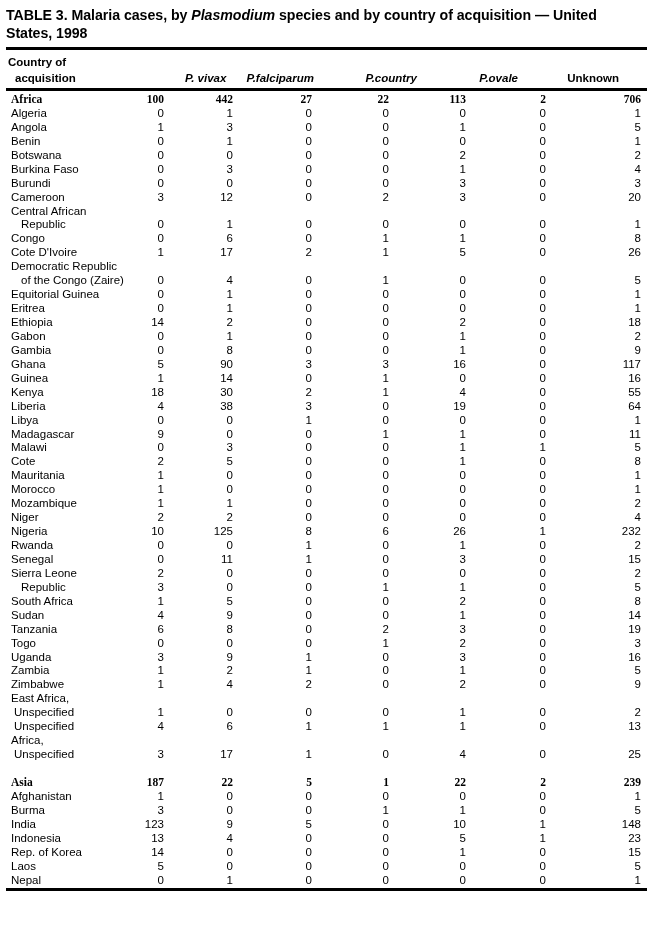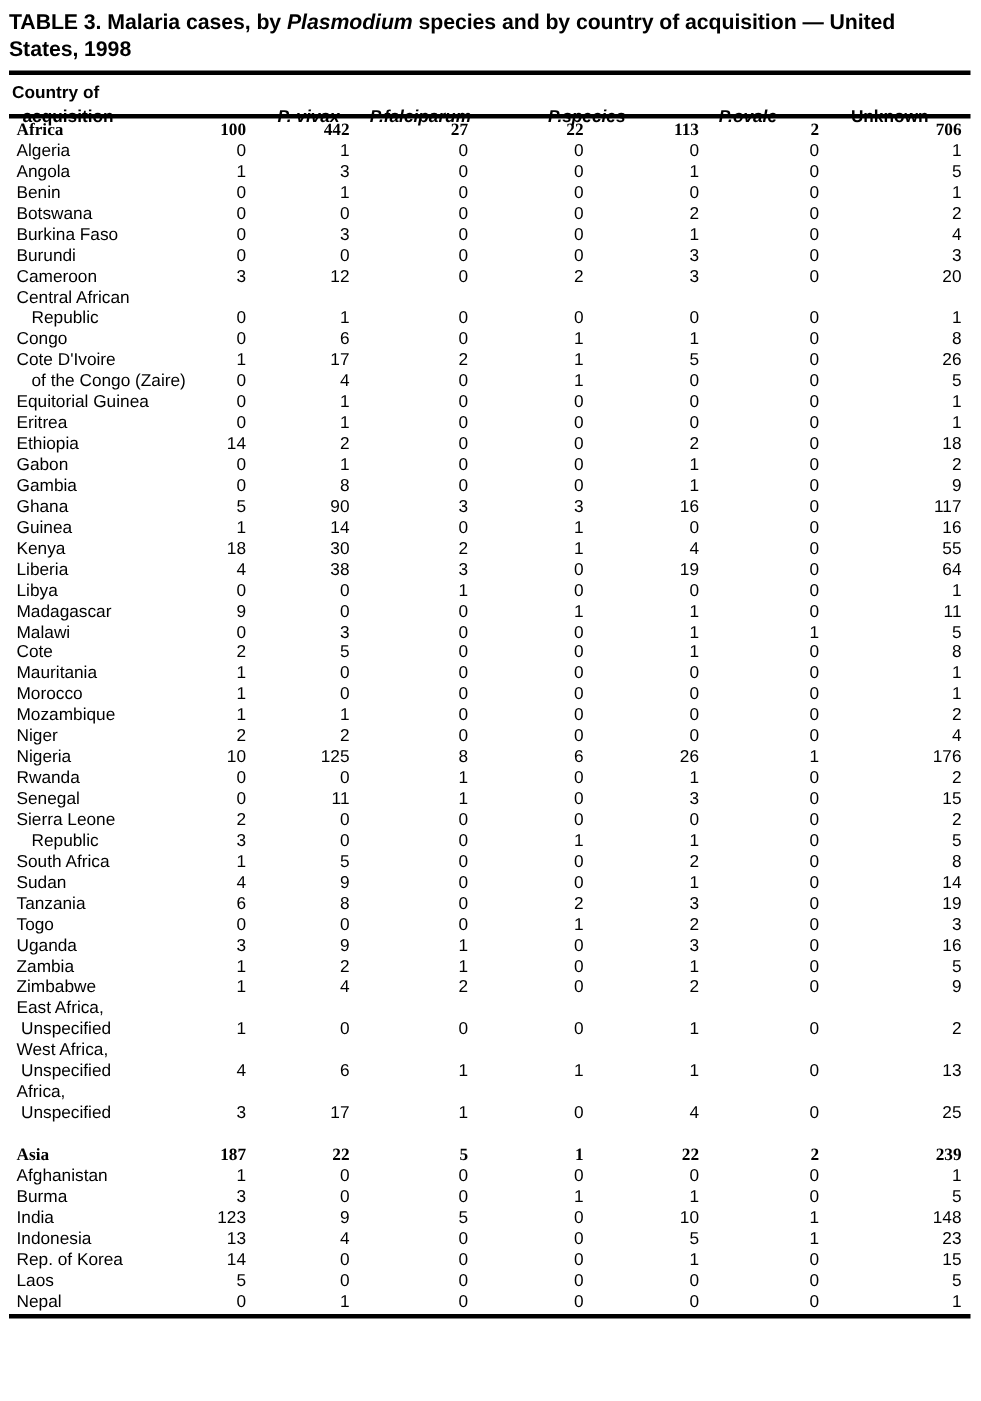--- a/index.html
+++ b/index.html
@@ -10,21 +10,21 @@
     font-family: "Liberation Sans", sans-serif;
     color: #000; background: #fff;
     overflow: hidden;
   }
   .title {
     font-weight: 700; font-size: 14.2px; line-height: 17.5px;
     letter-spacing: -0.05px; margin: 2px 0 5px 0;
   }
   .it { font-style: italic; text-align: center; }
   .rule { height: 3px; background: #000; }
-  .head { position: relative; height: 26px; }
+  .head { position: relative; height: 38px; }
   .country-head {
     position: absolute; left: 2px; top: 4px;
     font-weight: 700; font-size: 11.5px; line-height: 16px; white-space: nowrap;
   }
   .country-head .l2 { padding-left: 7px; }
   .species-wrap {
     position: absolute; left: 121px; top: 0; width: 435px;
     text-align: center; font-weight: 700; font-size: 11.5px; line-height: 15px;
     padding-bottom: 1px; border-bottom: 2.5px solid #000; white-space: nowrap;
   }
@@ -62,21 +62,21 @@
 
   <div class="head">
     <div class="country-head">
       <div class="l1">Country of</div>
       <div class="l2">acquisition</div>
     </div>
     <div class="col-heads">
       <div class="ch"></div>
       <div class="ch"><span class="it shift">P. vivax</span></div>
       <div class="ch"><span class="it shift">P.falciparum</span></div>
-      <div class="ch"><span class="it shift">P.species</span></div>
+      <div class="ch"><span class="it shift">P.country</span></div>
       <div class="ch"><span class="it shift">P.ovale</span></div>
       <div class="ch"><span class="shift">Unknown</span></div>
       <div class="ch"><span class="shift">Mixed</span></div>
       <div class="ch"><span class="total">Total</span></div>
     </div>
   </div>
 
   <div class="rule"></div>
 
   <div class="tbody" id="table-body">
@@ -194,20 +194,30 @@
         <div class="cell label">Cote D'Ivoire</div>
         <div class="cell num">1</div>
         <div class="cell num">17</div>
         <div class="cell num">2</div>
         <div class="cell num">1</div>
         <div class="cell num">5</div>
         <div class="cell num">0</div>
         <div class="cell num">26</div>
       </div>
       <div class="row">
+        <div class="cell label">Democratic Republic</div>
+        <div class="cell num"></div>
+        <div class="cell num"></div>
+        <div class="cell num"></div>
+        <div class="cell num"></div>
+        <div class="cell num"></div>
+        <div class="cell num"></div>
+        <div class="cell num"></div>
+      </div>
+      <div class="row">
         <div class="cell label ind2">of the Congo (Zaire)</div>
         <div class="cell num">0</div>
         <div class="cell num">4</div>
         <div class="cell num">0</div>
         <div class="cell num">1</div>
         <div class="cell num">0</div>
         <div class="cell num">0</div>
         <div class="cell num">5</div>
       </div>
       <div class="row">
@@ -381,21 +391,21 @@
         <div class="cell num">4</div>
       </div>
       <div class="row">
         <div class="cell label">Nigeria</div>
         <div class="cell num">10</div>
         <div class="cell num">125</div>
         <div class="cell num">8</div>
         <div class="cell num">6</div>
         <div class="cell num">26</div>
         <div class="cell num">1</div>
-        <div class="cell num">176</div>
+        <div class="cell num">232</div>
       </div>
       <div class="row">
         <div class="cell label">Rwanda</div>
         <div class="cell num">0</div>
         <div class="cell num">0</div>
         <div class="cell num">1</div>
         <div class="cell num">0</div>
         <div class="cell num">1</div>
         <div class="cell num">0</div>
         <div class="cell num">2</div>
@@ -512,30 +522,20 @@
       </div>
       <div class="row">
         <div class="cell label ind1">Unspecified</div>
         <div class="cell num">1</div>
         <div class="cell num">0</div>
         <div class="cell num">0</div>
         <div class="cell num">0</div>
         <div class="cell num">1</div>
         <div class="cell num">0</div>
         <div class="cell num">2</div>
-      </div>
-      <div class="row">
-        <div class="cell label">West Africa,</div>
-        <div class="cell num"></div>
-        <div class="cell num"></div>
-        <div class="cell num"></div>
-        <div class="cell num"></div>
-        <div class="cell num"></div>
-        <div class="cell num"></div>
-        <div class="cell num"></div>
       </div>
       <div class="row">
         <div class="cell label ind1">Unspecified</div>
         <div class="cell num">4</div>
         <div class="cell num">6</div>
         <div class="cell num">1</div>
         <div class="cell num">1</div>
         <div class="cell num">1</div>
         <div class="cell num">0</div>
         <div class="cell num">13</div>

